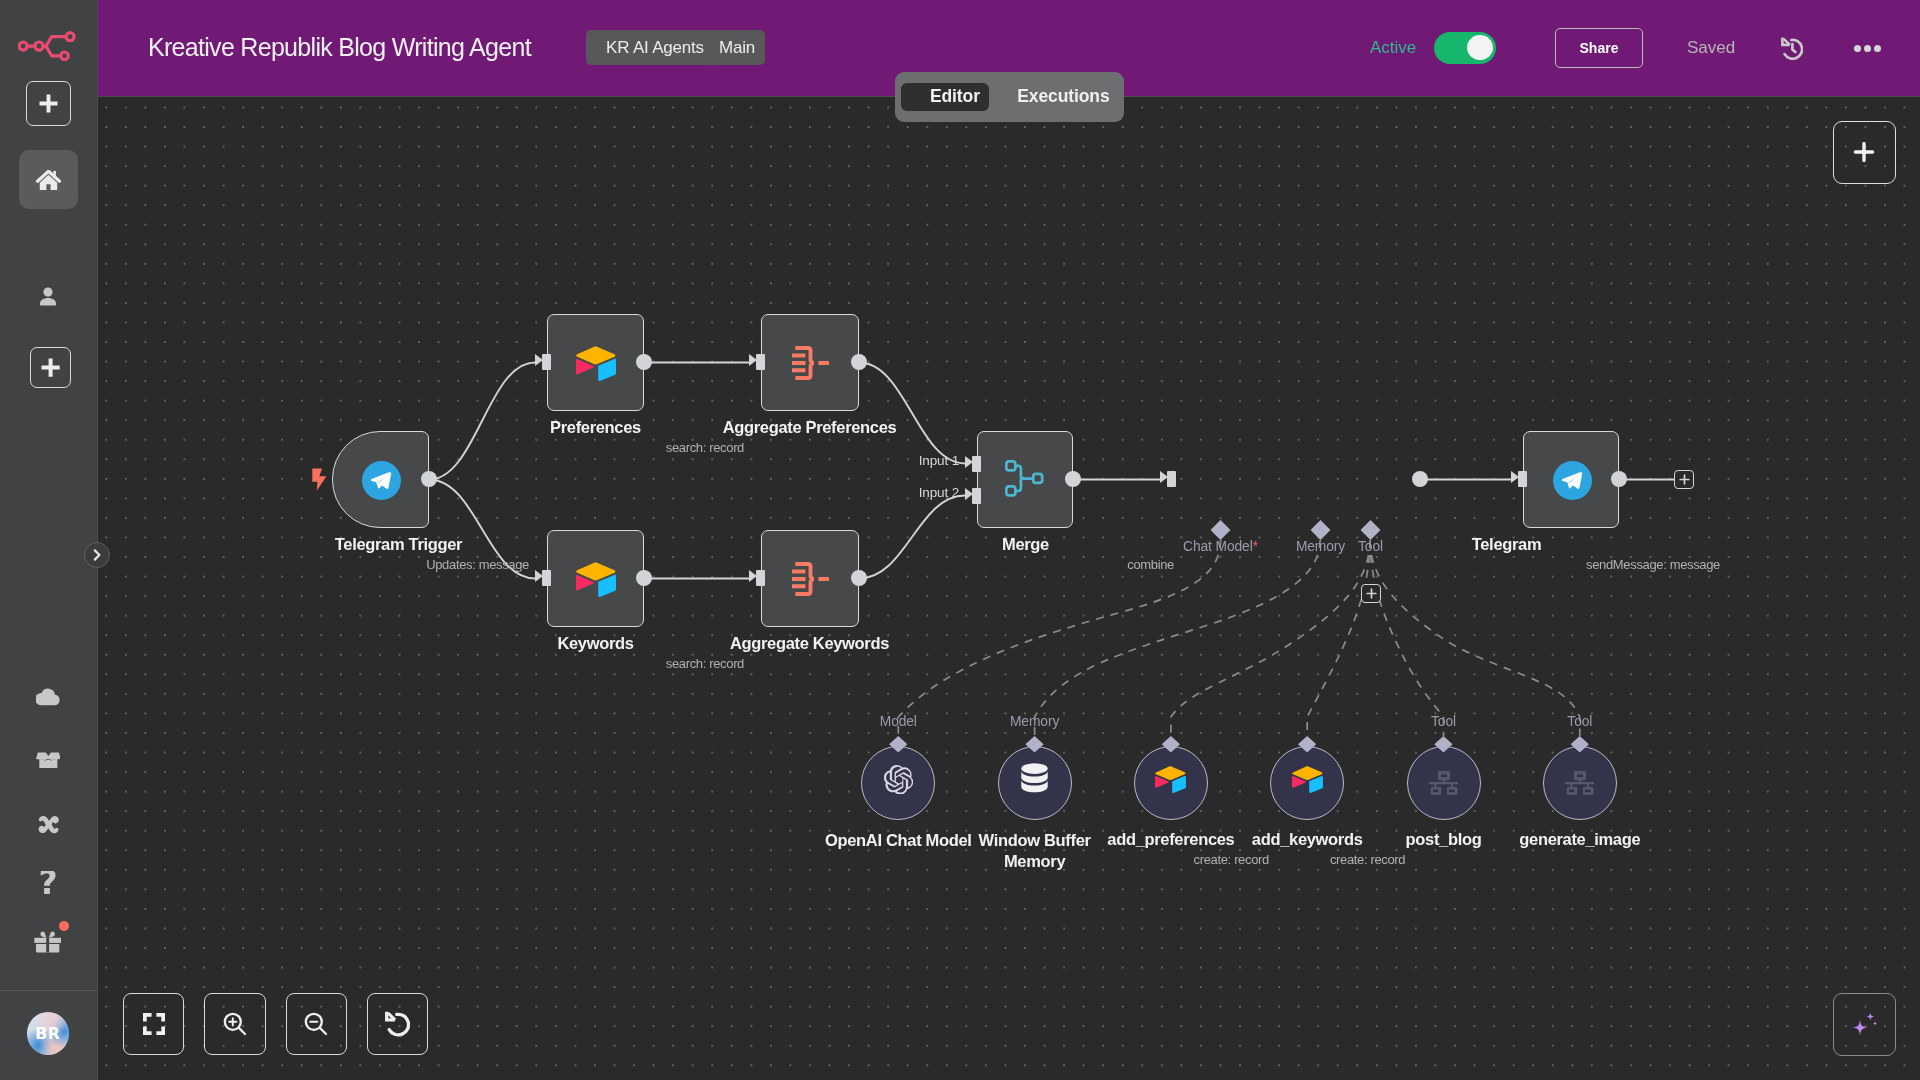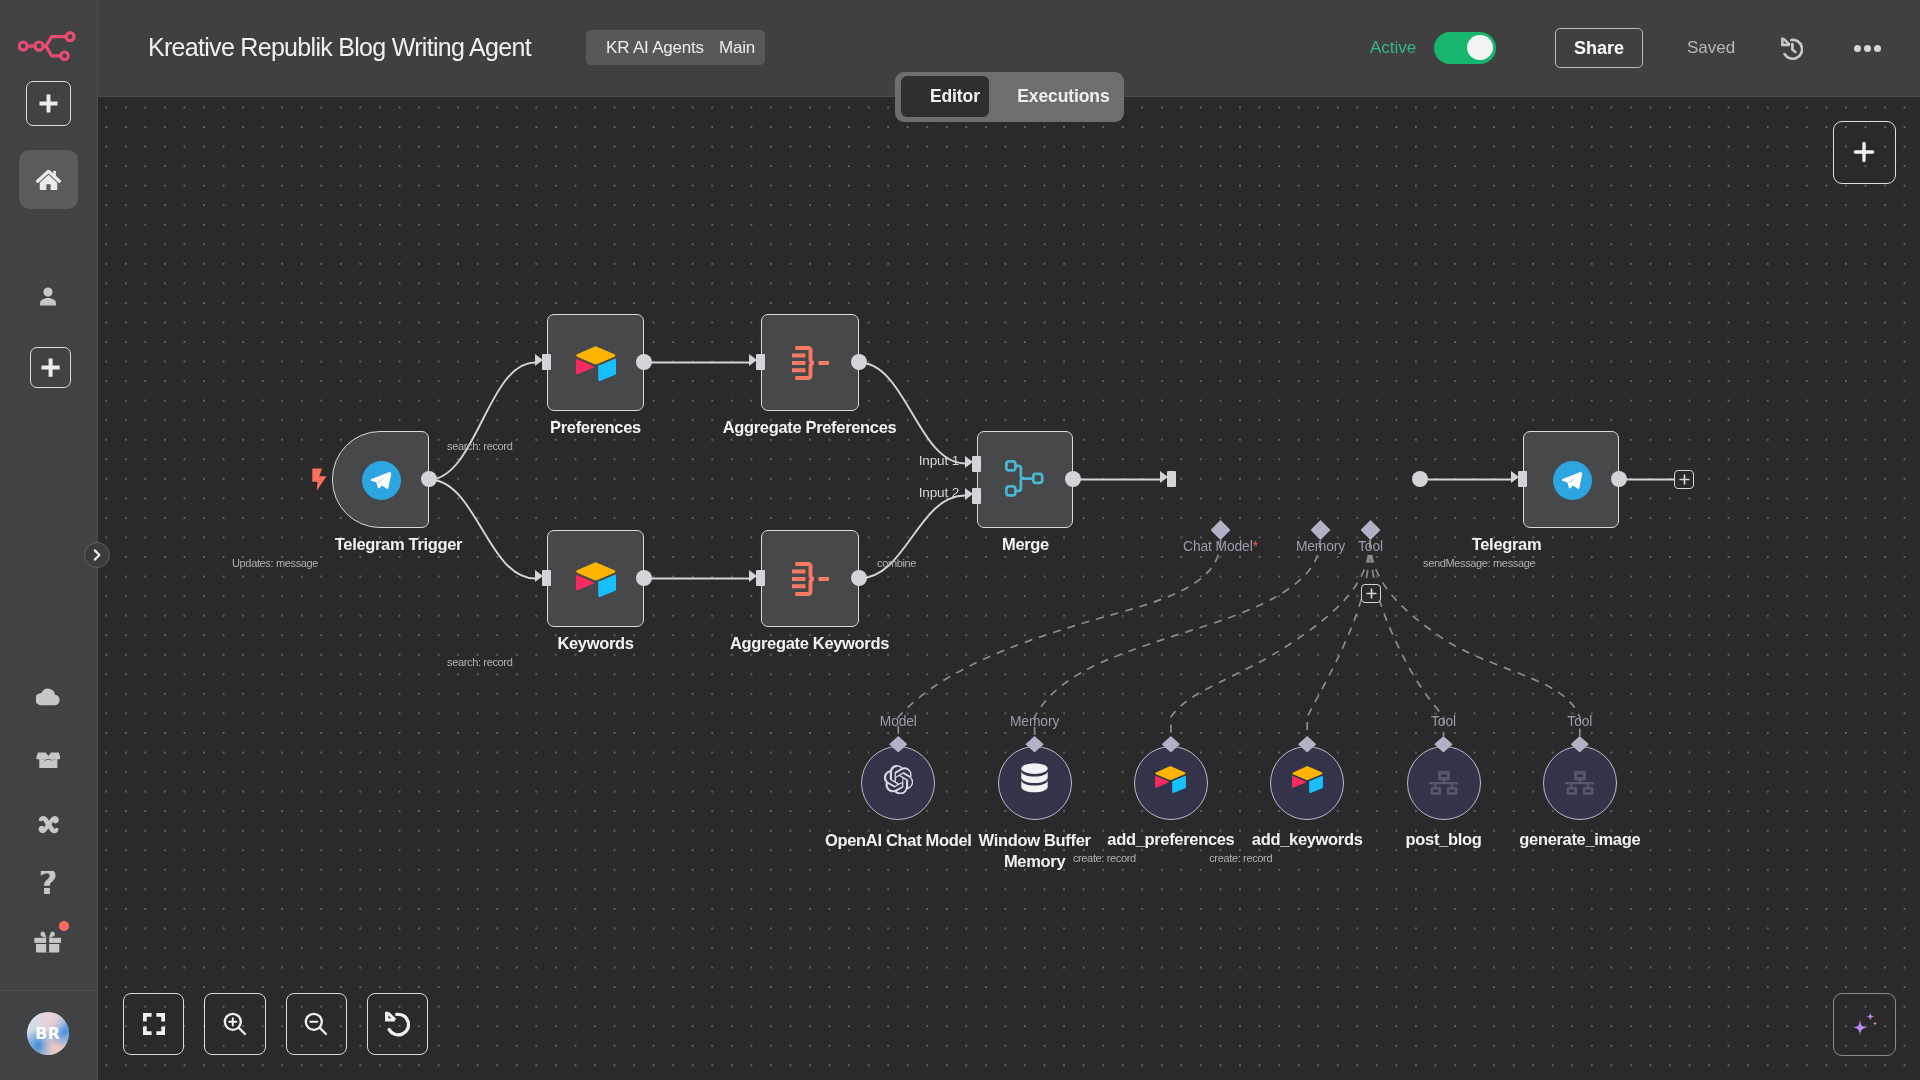--- a/index.html
+++ b/index.html
@@ -50,21 +50,21 @@
   
   .collapse-handle{
     position:absolute;left:84px;top:542px;width:26px;height:26px;border-radius:50%;
     background:#3b3c3d;border:1px solid #5d5e5f;
     display:flex;align-items:center;justify-content:center;z-index:60;
   }
 
   
   .header{
     position:absolute;left:98px;top:0;width:1822px;height:97px;
-    background:#404040;
+    background:#701a75;
     border-bottom:1px solid #4b4c4d;
     z-index:30;
   }
   .wf-title{
     position:absolute;left:50px;top:33px;
     font-size:25px;font-weight:400;color:#f0f0f0;
     letter-spacing:-0.70px;white-space:nowrap;
   }
   .crumb{
     position:absolute;top:30px;height:35px;border-radius:5px;background:#57585a;
@@ -77,33 +77,33 @@
   .toggle{
     position:absolute;top:32px;width:61.9px;height:31.6px;border-radius:16px;background:#16b76c;
   }
   .toggle .knob{
     position:absolute;right:3.7px;top:3.2px;width:25.2px;height:25.2px;border-radius:50%;background:#f3f3f3;
   }
   .share-btn{
     position:absolute;top:28px;width:89px;height:40px;border-radius:5px;
     border:1px solid #b9babb;background:transparent;
     display:flex;align-items:center;justify-content:center;
-    font-size:18px;font-weight:700;color:#fdfdfd;
+    font-size:14px;font-weight:700;color:#fdfdfd;
   }
   .saved-label{position:absolute;top:38px;font-size:17px;color:#b6b7b8;}
   .hdr-icon{position:absolute;display:flex;align-items:center;justify-content:center;}
 
   
   .tabs{
     position:absolute;left:894.9px;top:72px;width:229px;height:49.5px;
     background:#6d6e70;border-radius:9px;
     display:flex;align-items:center;padding:6px;gap:0px;z-index:31;
   }
   .tab{
-    height:41px;border-radius:6px;display:flex;align-items:center;justify-content:center;
+    height:28px;border-radius:6px;display:flex;align-items:center;justify-content:center;
     font-size:17.5px;font-weight:700;color:#f2f2f2;letter-spacing:-0.1px;padding-left:20px;
   }
   .tab.sel{width:88px;}
   .tab.unsel{width:129px;}
   .tab.sel{background:#2e2f2f;}
   .tab.unsel{color:#f0f0f0;font-weight:700;}
 
   
   .canvas{
     position:absolute;left:98px;top:97px;width:1822px;height:983px;
@@ -118,21 +118,21 @@
   
   .node{
     position:absolute;background:#474849;border:1.9px solid #d8d9db;border-radius:7px;
   }
   .node.trigger{border-top-left-radius:48px;border-bottom-left-radius:48px;}
   .node-label{
     position:absolute;text-align:center;font-size:16.5px;font-weight:700;color:#f2f2f2;
     white-space:nowrap;letter-spacing:-0.33px;
   }
   .node-sub{
-    position:absolute;text-align:left;font-size:11px;font-weight:400;color:#b0b1b2;
+    position:absolute;text-align:right;font-size:13px;font-weight:400;color:#b0b1b2;
     white-space:nowrap;letter-spacing:-0.35px;
   }
   .port-out{
     position:absolute;width:16px;height:16px;border-radius:50%;background:#d3d4d8;
   }
   .port-in{
     position:absolute;width:8.5px;height:16px;background:#d3d4d8;border-radius:1px;
   }
   .port-arrow{
     position:absolute;width:0;height:0;

